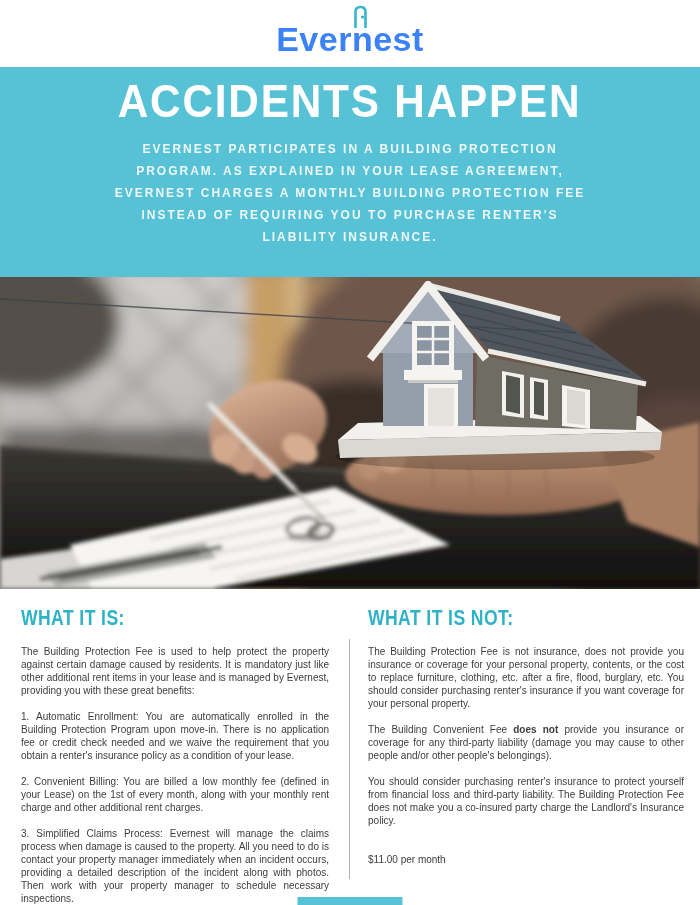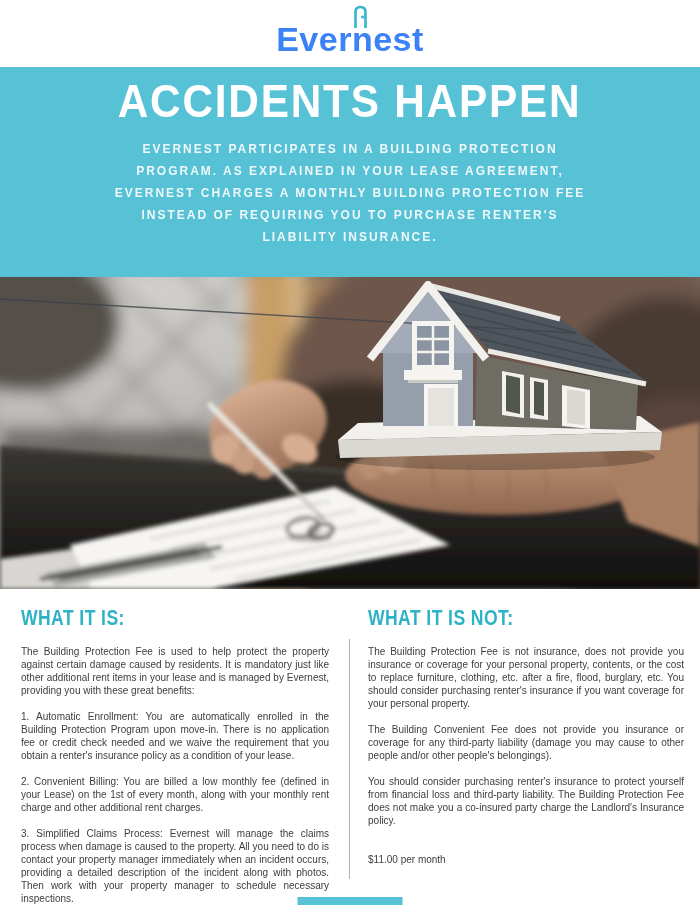--- a/index.html
+++ b/index.html
@@ -22,21 +22,21 @@
 
   
   .content { position:relative; padding:16px 4px 0 0; height:335px; }
   .cols { display:flex; }
   .col-left { width:349px; padding:0 18px 0 21px; }
   .col-right { width:351px; padding:0 12px 0 21px; }
   .divider { position:absolute; left:349px; top:50px; width:1px; height:240px; background:#b3b3b3; }
   h2.sec { display:inline-block; color:#2eb2c6; font-size:22px; font-weight:bold; letter-spacing:0.5px; transform:scaleX(0.8); transform-origin:left; white-space:nowrap; margin-bottom:14px; }
   .body-text p { font-size:10px; line-height:13px; color:#3d3d3d; text-align:justify; margin-bottom:13px; }
   .price { font-size:10px; color:#3d3d3d; margin-top:26px; }
-  b.inline-bold { font-weight:normal; }
+  b.inline-bold { font-weight:bold; }
 
   
   .footer-bar { position:absolute; left:50%; bottom:0; transform:translateX(-50%); width:105px; height:8px; background:#57c1d6; }
 </style>
 </head>
 <body>
 
 <div class="page">
 
   <div class="header">

